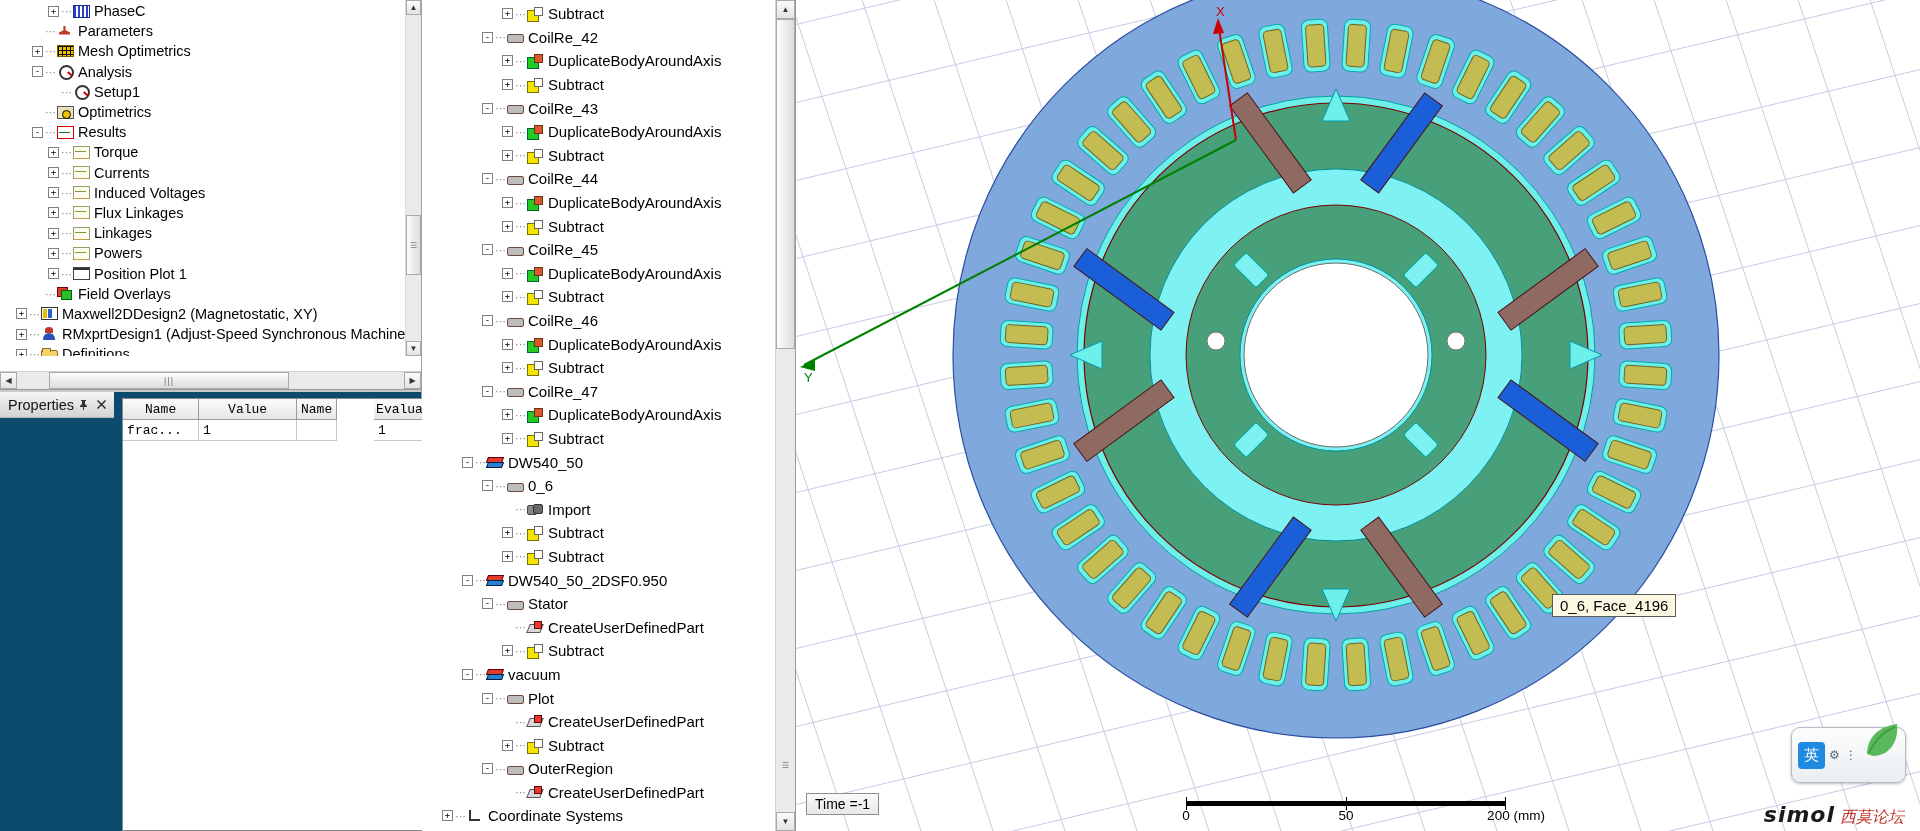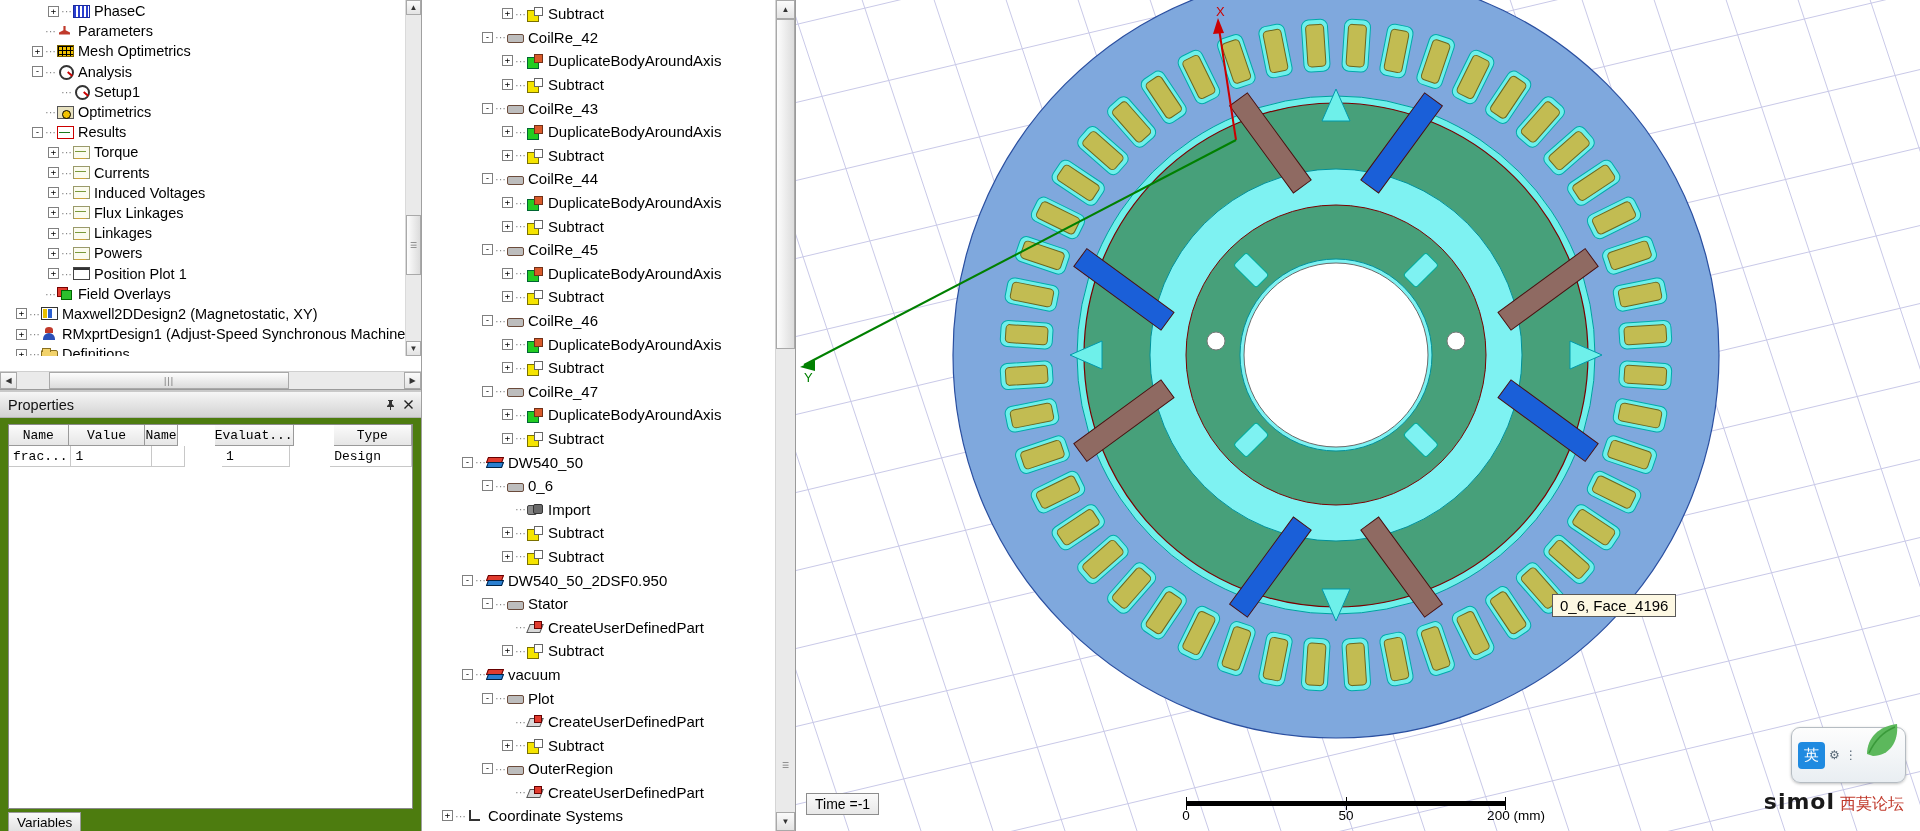--- a/index.html
+++ b/index.html
@@ -153,21 +153,21 @@
   .v-track { flex: 1; width: 15px; background: #eaeaea; position: relative; }
   .v-thumb {
     position: absolute; left: 0; width: 15px;
     background: linear-gradient(to right,#fdfdfd,#dcdcdc);
     border: 1px solid #a9a9a9;
     display: flex; align-items: center; justify-content: center;
     font-size: 8px; color: #777;
   }
 
   
-  #props-panel { flex: 1; display: flex; flex-direction: column; background: #4d7c0f; border-top: 2px solid #c9c9c9; }
+  #props-panel { flex: 1; display: flex; flex-direction: row; background: #0c4a6e; border-top: 2px solid #c9c9c9; }
   #props-grid-wrap { flex: 1; padding: 6px 8px 0 8px; }
   #props-grid { border: 1px solid #8a8a8a; background: #fff; height: 100%; }
   .pg-head { display: flex; height: 21px; text-align: right; }
   .pg-head div {
     background: linear-gradient(to bottom,#fbfbfb,#e6e6e6);
     border-right: 1px solid #9a9a9a; border-bottom: 1px solid #9a9a9a;
     font-family: "Liberation Mono", monospace;
     font-size: 13px; color: #000;
     display: flex; align-items: center; justify-content: center;
   }
@@ -248,21 +248,21 @@
     box-shadow: 0 1px 3px rgba(0,0,0,.25);
   }
   .ime-cn {
     width: 27px; height: 27px; background: #1f8ae0; color: #fff;
     display: flex; align-items: center; justify-content: center;
     font-size: 15px; border-radius: 4px; margin-right: 4px;
   }
   .ime-icons { display: flex; gap: 5px; align-items: center; font-size: 12px; color: #5a6a78; }
   .leaf-deco { position: absolute; right: 4px; top: -8px; width: 40px; height: 40px; }
 
-  .brand { position: absolute; right: 16px; bottom: 16px; display: flex; align-items: baseline; gap: 5px; }
+  .brand { position: absolute; right: 16px; bottom: 3px; display: flex; align-items: baseline; gap: 5px; font-style: italic; }
   .brand .simol { font-size: 22px; font-weight: bold; color: #1a1a1a; letter-spacing: 1px; font-family: "DejaVu Sans", sans-serif; }
   .brand .cn { font-size: 16px; color: #c0392b; font-family: "DejaVu Sans", sans-serif; }
 </style>
 </head>
 <body>
 
 <div id="app">
 
   <div id="left-col">
 

